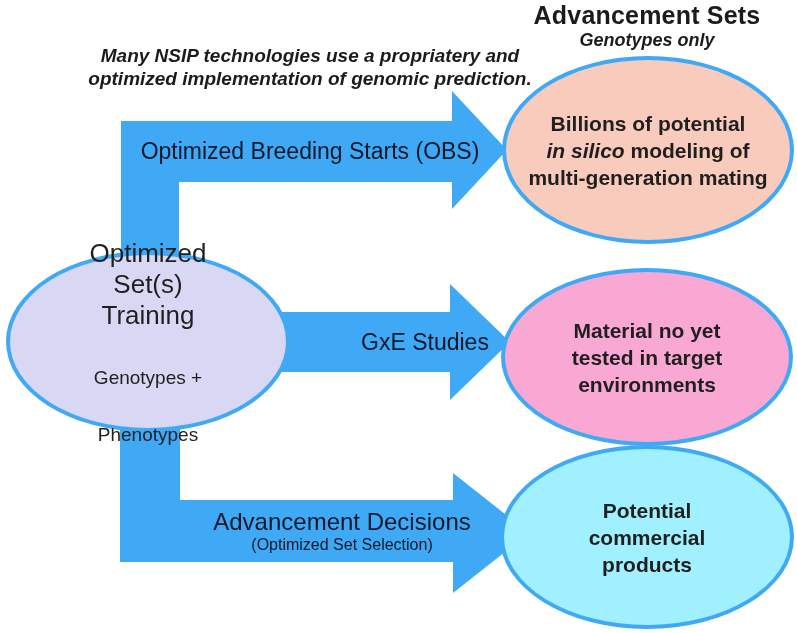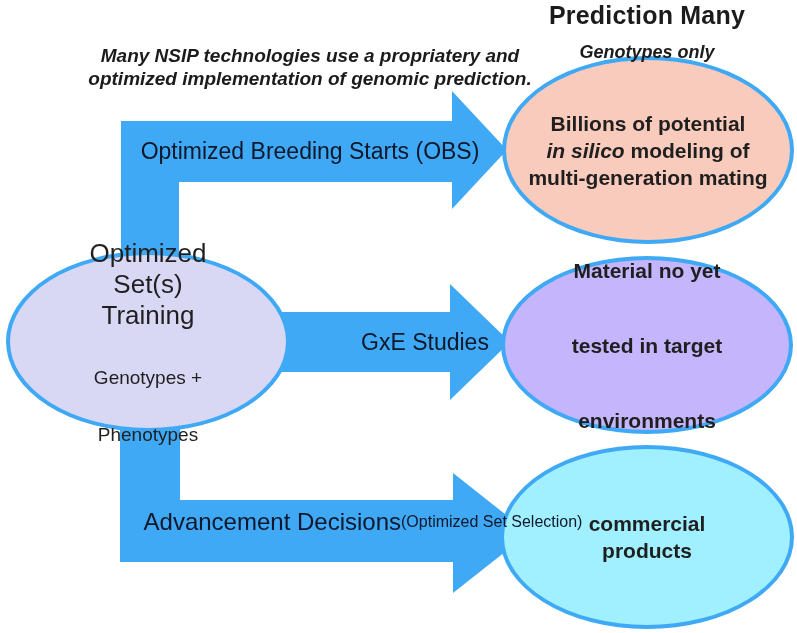--- a/index.html
+++ b/index.html
@@ -27,21 +27,21 @@
     font-size: 25px;
     font-weight: 700;
     line-height: 28px;
     letter-spacing: 0.2px;
   }
   .pred-sub {
     font-size: 18px;
     font-weight: 600;
     font-style: italic;
     line-height: 21px;
-    margin-top: 13px;
+    margin-top: 1px;
   }
 
   
   .note {
     position: absolute;
     left: 35px; top: 44px; width: 550px;
     text-align: center;
     font-size: 19px;
     line-height: 23px;
     font-style: italic;
@@ -83,22 +83,22 @@
     z-index: 3;
     display: flex;
     align-items: center;
     justify-content: center;
     color: #0f172a;
     white-space: nowrap;
   }
   .label-obs { left: 118px; top: 121px; width: 384px; height: 61px; font-size: 23px; }
   .label-gxe { left: 350px; top: 312px; width: 150px; height: 60px; font-size: 23px; }
   .label-adv {
-    left: 203px; top: 508px; width: 320px;
-    flex-direction: row;
+    left: 182px; top: 508px; width: 320px;
+    flex-direction: column;
     line-height: 26px;
   }
   .label-adv .adv-main { font-size: 24px; line-height: 27px; }
   .label-adv .adv-sub  { font-size: 16px; line-height: 20px; }
 
   
   .ellipse {
     position: absolute;
     border: 4px solid #3FA9F5;
     border-radius: 50%;
@@ -106,36 +106,36 @@
     display: flex;
     flex-direction: column;
     align-items: center;
     justify-content: center;
     text-align: center;
     color: #1f1f1f;
     z-index: 2;
   }
   .ellipse-training { left: 6px;   top: 251px; width: 284px; height: 181px; background: #D8D8F5; }
   .ellipse-insilico { left: 502px; top: 56px;  width: 292px; height: 188px; background: #F9CBBC; }
-  .ellipse-gxe      { left: 501px; top: 256px; width: 292px; height: 178px; background: #c4b5fd; gap: 48px; }
+  .ellipse-gxe      { left: 501px; top: 268px; width: 292px; height: 178px; background: #f9a8d4; }
   .ellipse-comm     { left: 500px; top: 445px; width: 294px; height: 184px; background: #A0F0FF; }
 
   .ellipse .big   { font-size: 26px; line-height: 31px; }
   .ellipse .small { font-size: 19px; line-height: 21px; margin-top: 36px; }
   .ellipse .line  { font-size: 21px; line-height: 27px; font-weight: bold; }
   .subtitle-gap { margin-top: 4px; }
   .it { font-style: italic; }
 </style>
 </head>
 <body>
 
 <div class="stage">
 
   <div class="pred-header">
-    <div class="pred-title">Prediction Many</div>
+    <div class="pred-title">Advancement Sets</div>
     <div class="pred-sub">Genotypes only</div>
   </div>
 
   <div class="note">
     <span>Many NSIP technologies use a propriatery and</span>
     <span>optimized implementation of genomic prediction.</span>
   </div>
 
   <div class="arrow-part bar-obs"></div>
   <div class="arrow-part stem-obs"></div>
@@ -168,17 +168,18 @@
     <div class="line">multi-generation mating</div>
   </div>
 
   <div class="ellipse ellipse-gxe">
     <div class="line">Material no yet</div>
     <div class="line">tested in target</div>
     <div class="line">environments</div>
   </div>
 
   <div class="ellipse ellipse-comm">
+    <div class="line">Potential</div>
     <div class="line">commercial</div>
     <div class="line">products</div>
   </div>
 
 </div>
 
 </body></html>

